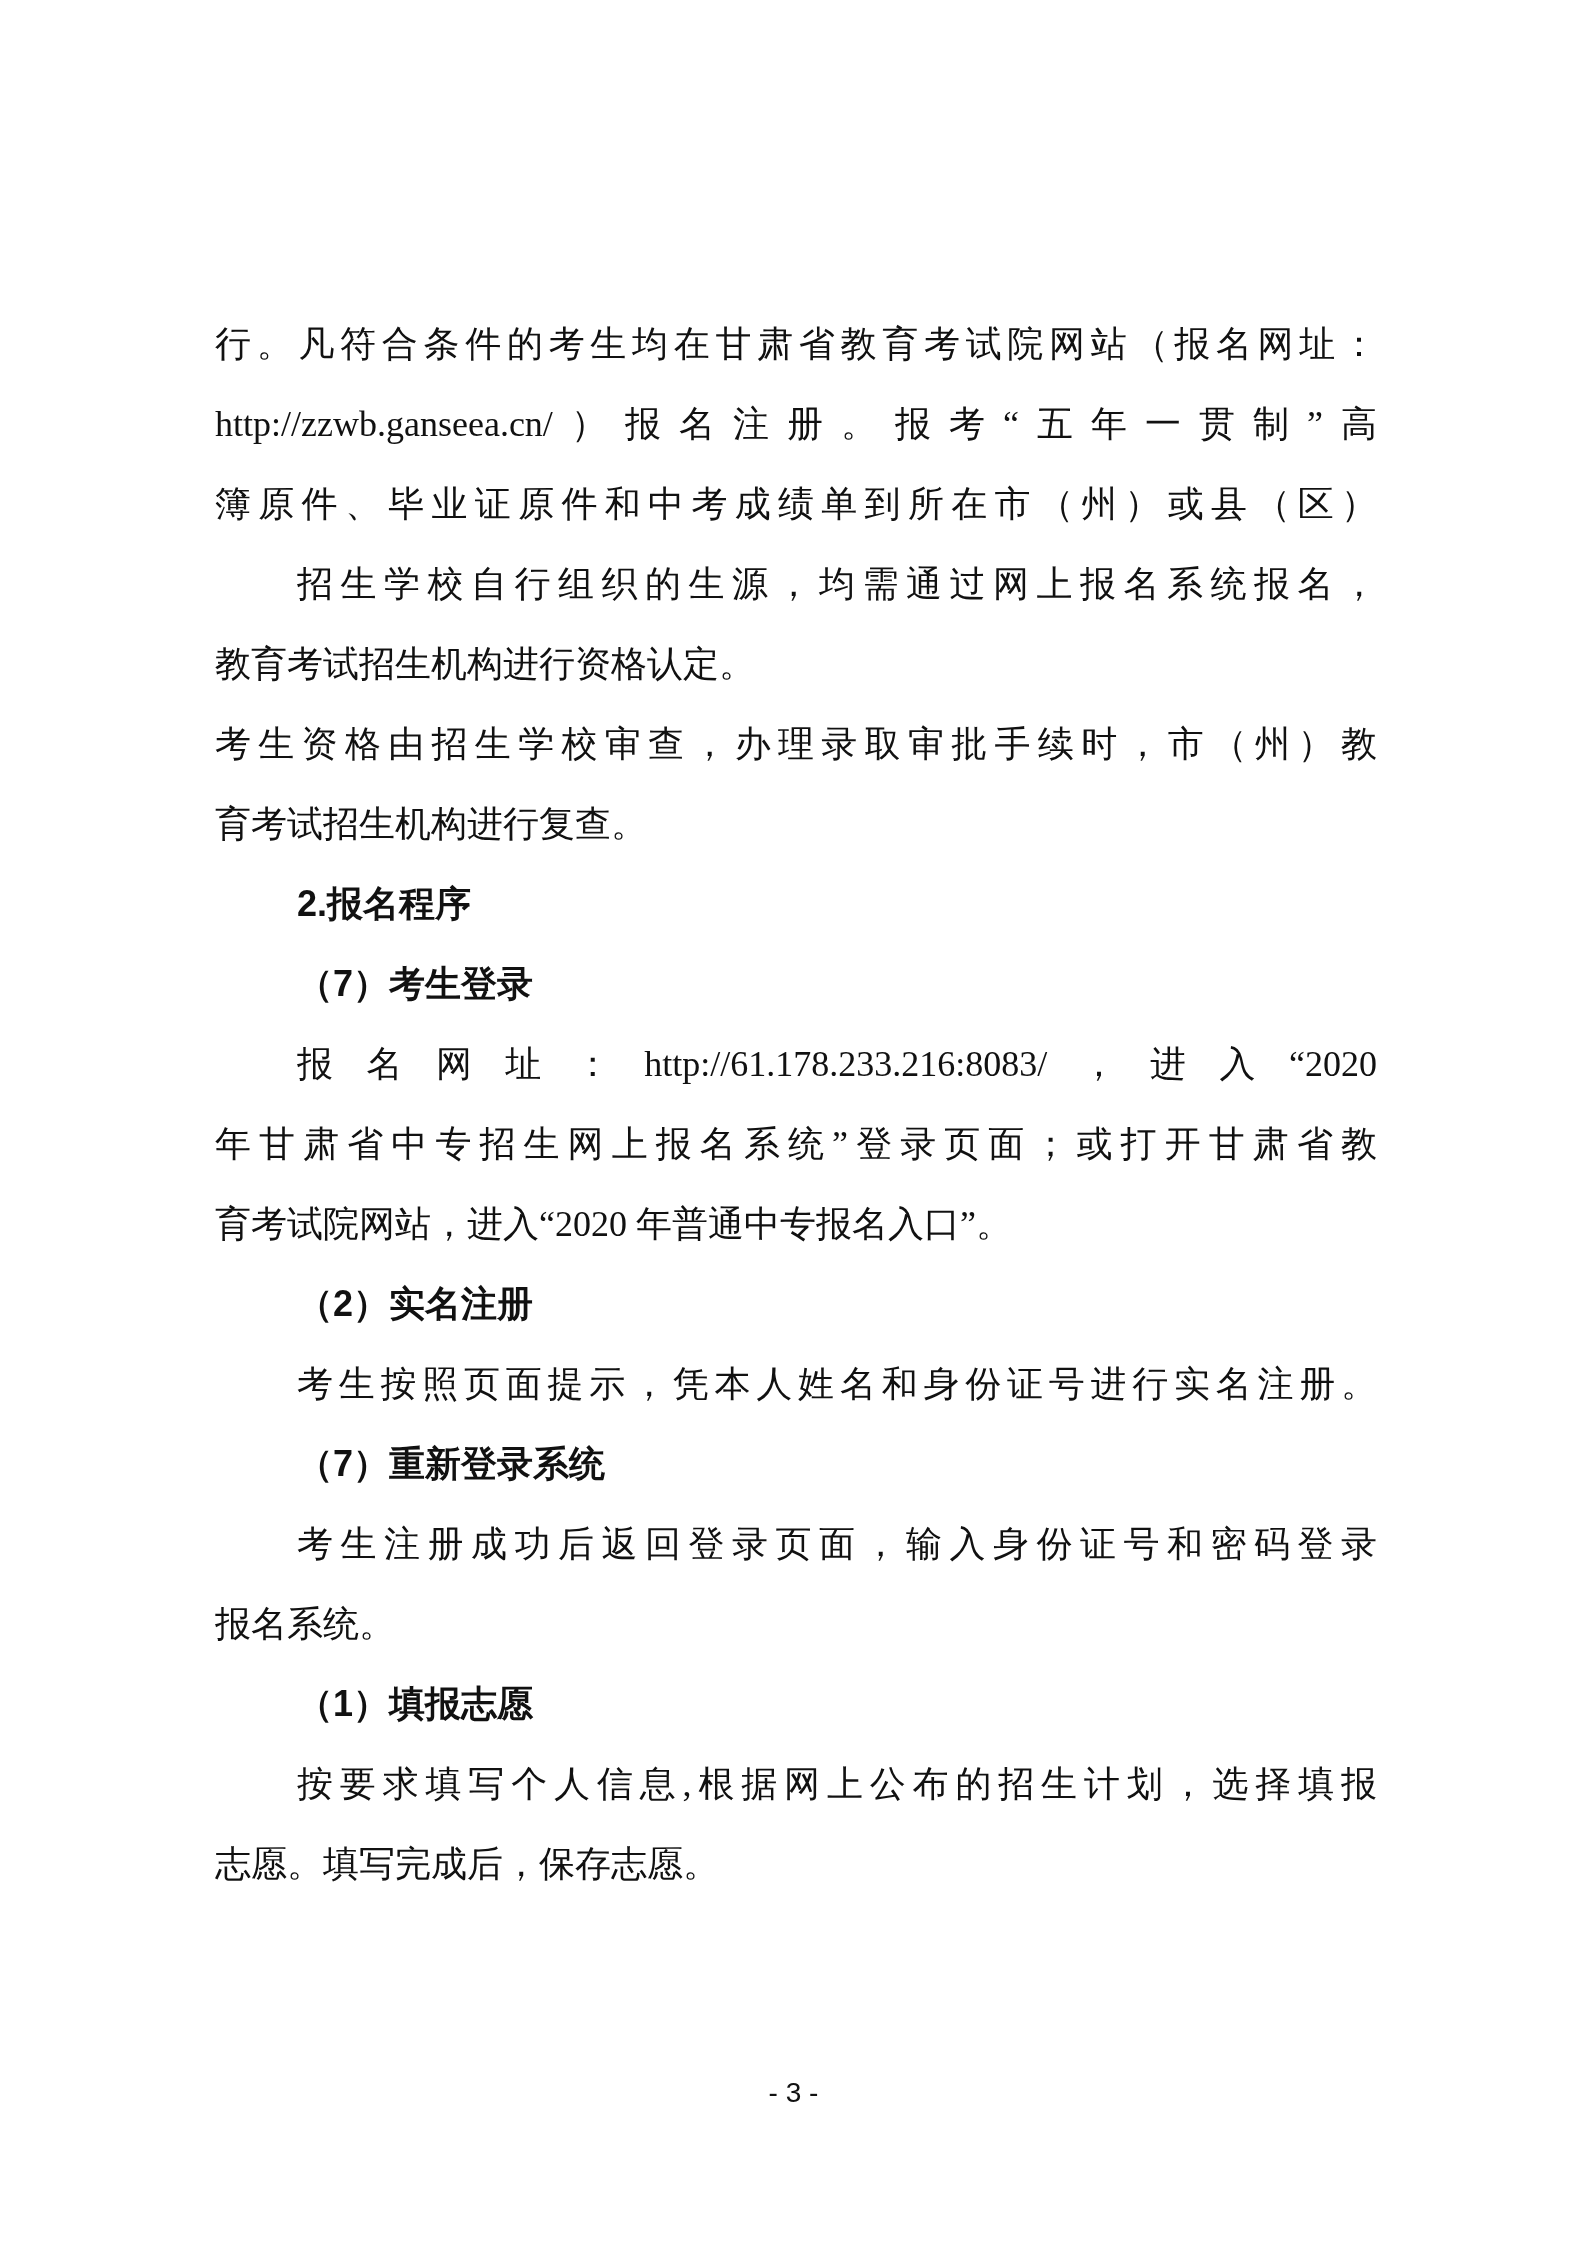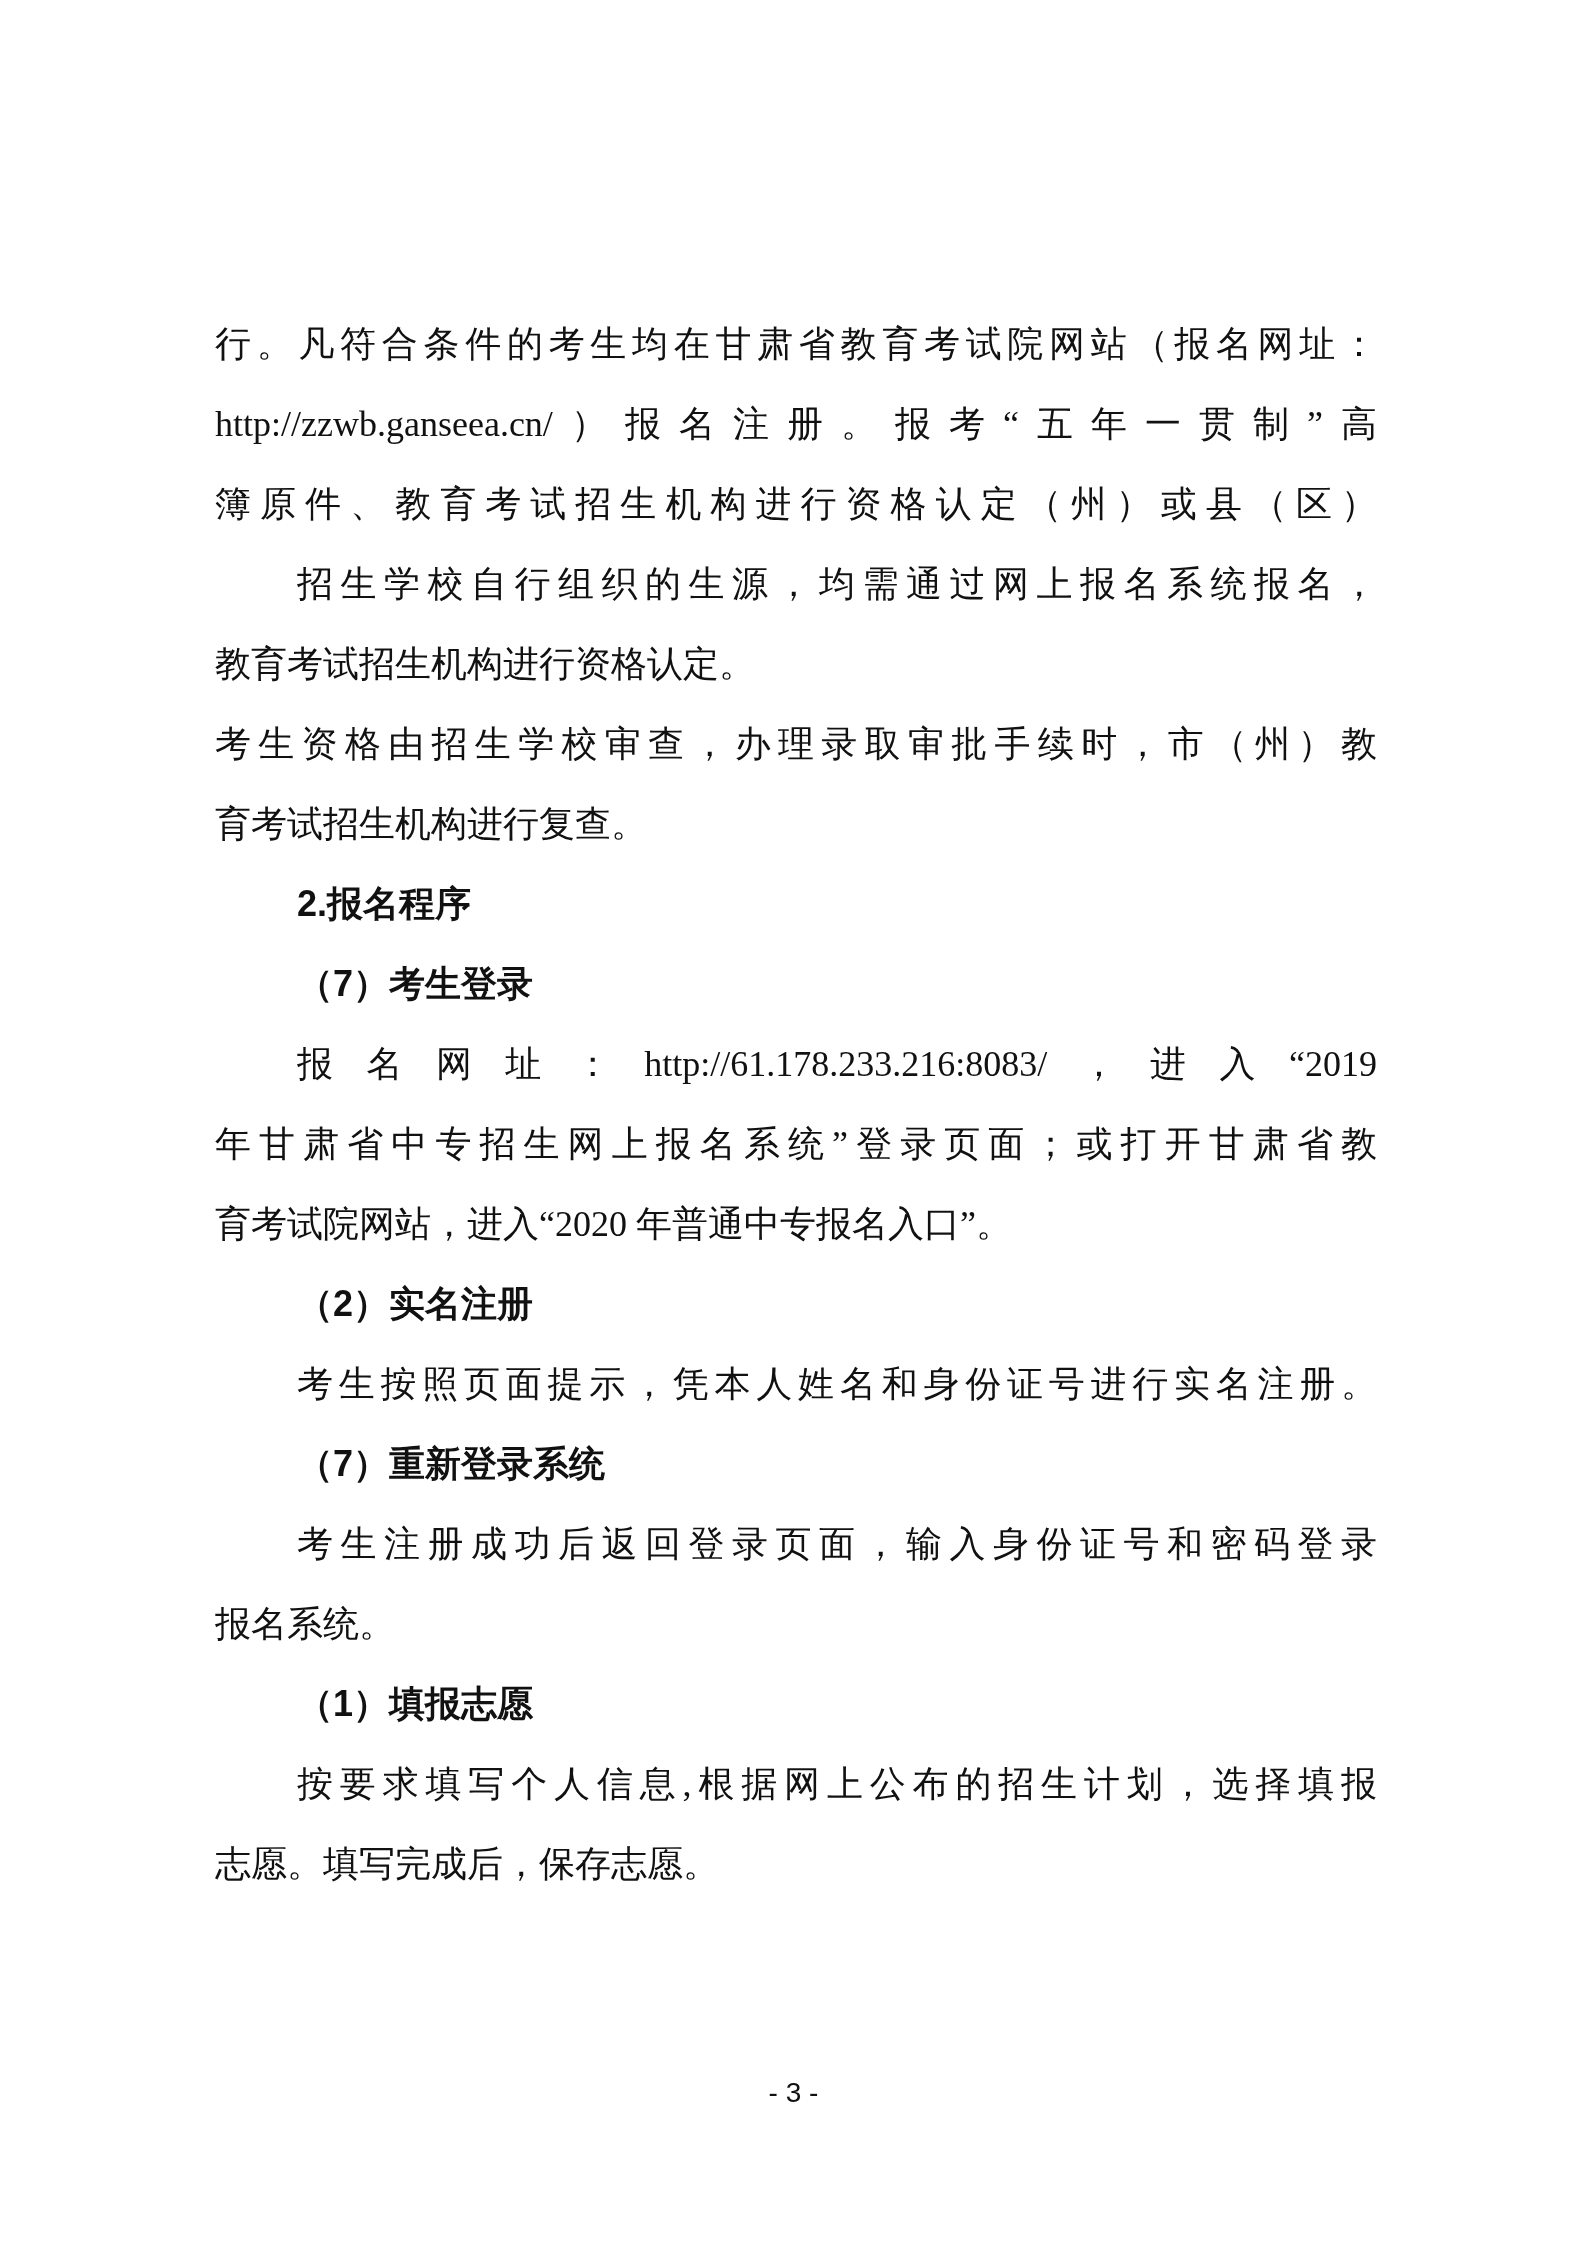--- a/index.html
+++ b/index.html
@@ -46,28 +46,28 @@
     color:#111;
   }
 </style>
 </head>
 <body>
 
 <div class="page">
   <div class="body-text">
     <div class="ln j">行。凡符合条件的考生均在甘肃省教育考试院网站（报名网址：</div>
     <div class="ln j">http://zzwb.ganseea.cn/）报名注册。报考“五年一贯制”高</div>
-    <div class="ln j">簿原件、教育考试招生机构进行资格认定（州）或县（区）</div>
+    <div class="ln j">簿原件、毕业证原件和中考成绩单到所在市（州）或县（区）</div>
     <div class="ln j ind">招生学校自行组织的生源，均需通过网上报名系统报名，</div>
     <div class="ln">教育考试招生机构进行资格认定。</div>
     <div class="ln j">考生资格由招生学校审查，办理录取审批手续时，市（州）教</div>
     <div class="ln">育考试招生机构进行复查。</div>
     <div class="ln h ind">2.报名程序</div>
     <div class="ln h ind">（7）考生登录</div>
-    <div class="ln j ind">报名网址：http://61.178.233.216:8083/，进入“2019</div>
+    <div class="ln j ind">报名网址：http://61.178.233.216:8083/，进入“2020</div>
     <div class="ln j">年甘肃省中专招生网上报名系统”登录页面；或打开甘肃省教</div>
     <div class="ln">育考试院网站，进入“2020 年普通中专报名入口”。</div>
     <div class="ln h ind">（2）实名注册</div>
     <div class="ln j ind">考生按照页面提示，凭本人姓名和身份证号进行实名注册。</div>
     <div class="ln h ind">（7）重新登录系统</div>
     <div class="ln j ind">考生注册成功后返回登录页面，输入身份证号和密码登录</div>
     <div class="ln">报名系统。</div>
     <div class="ln h ind">（1）填报志愿</div>
     <div class="ln j ind">按要求填写个人信息,根据网上公布的招生计划，选择填报</div>
     <div class="ln">志愿。填写完成后，保存志愿。</div>

